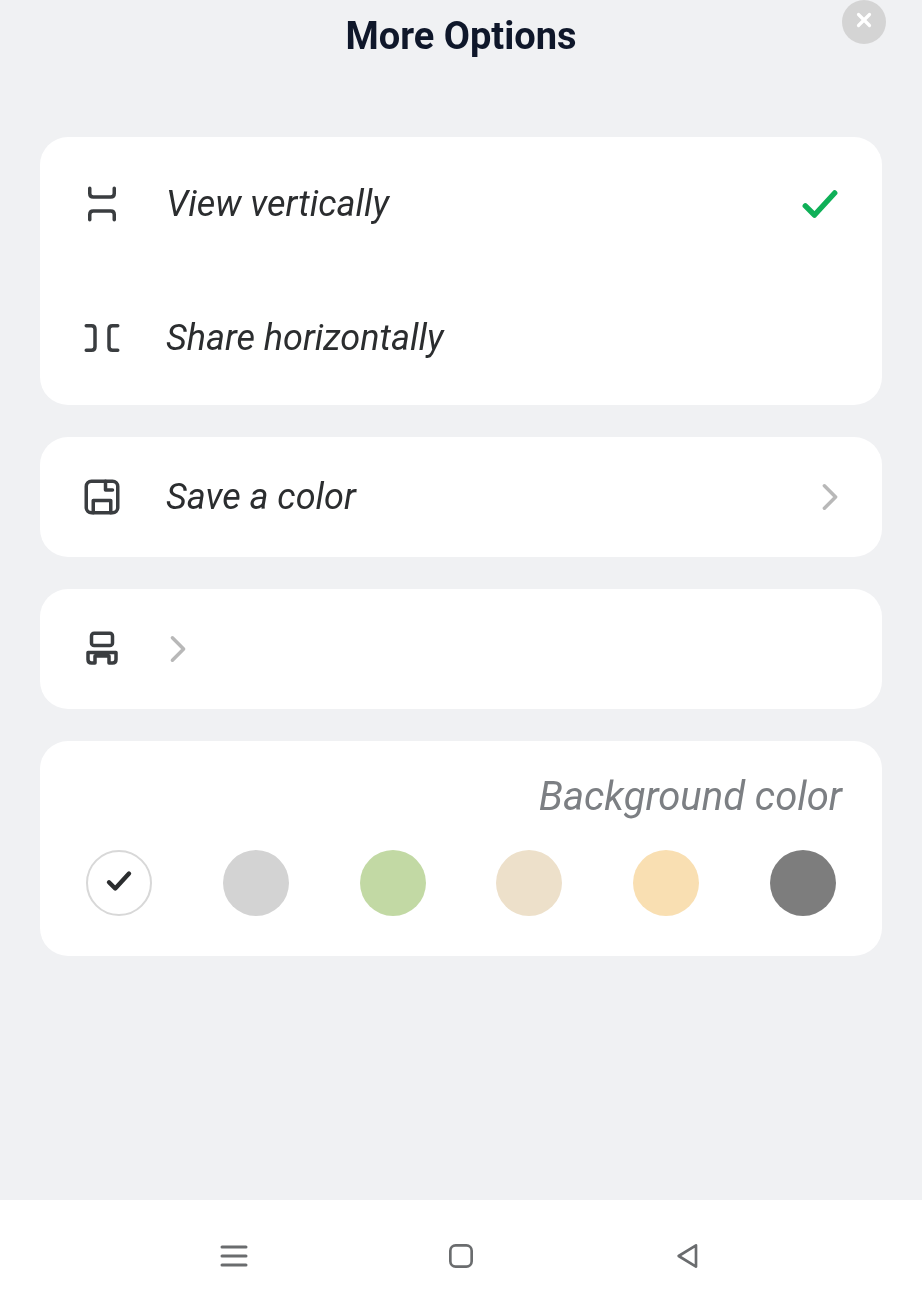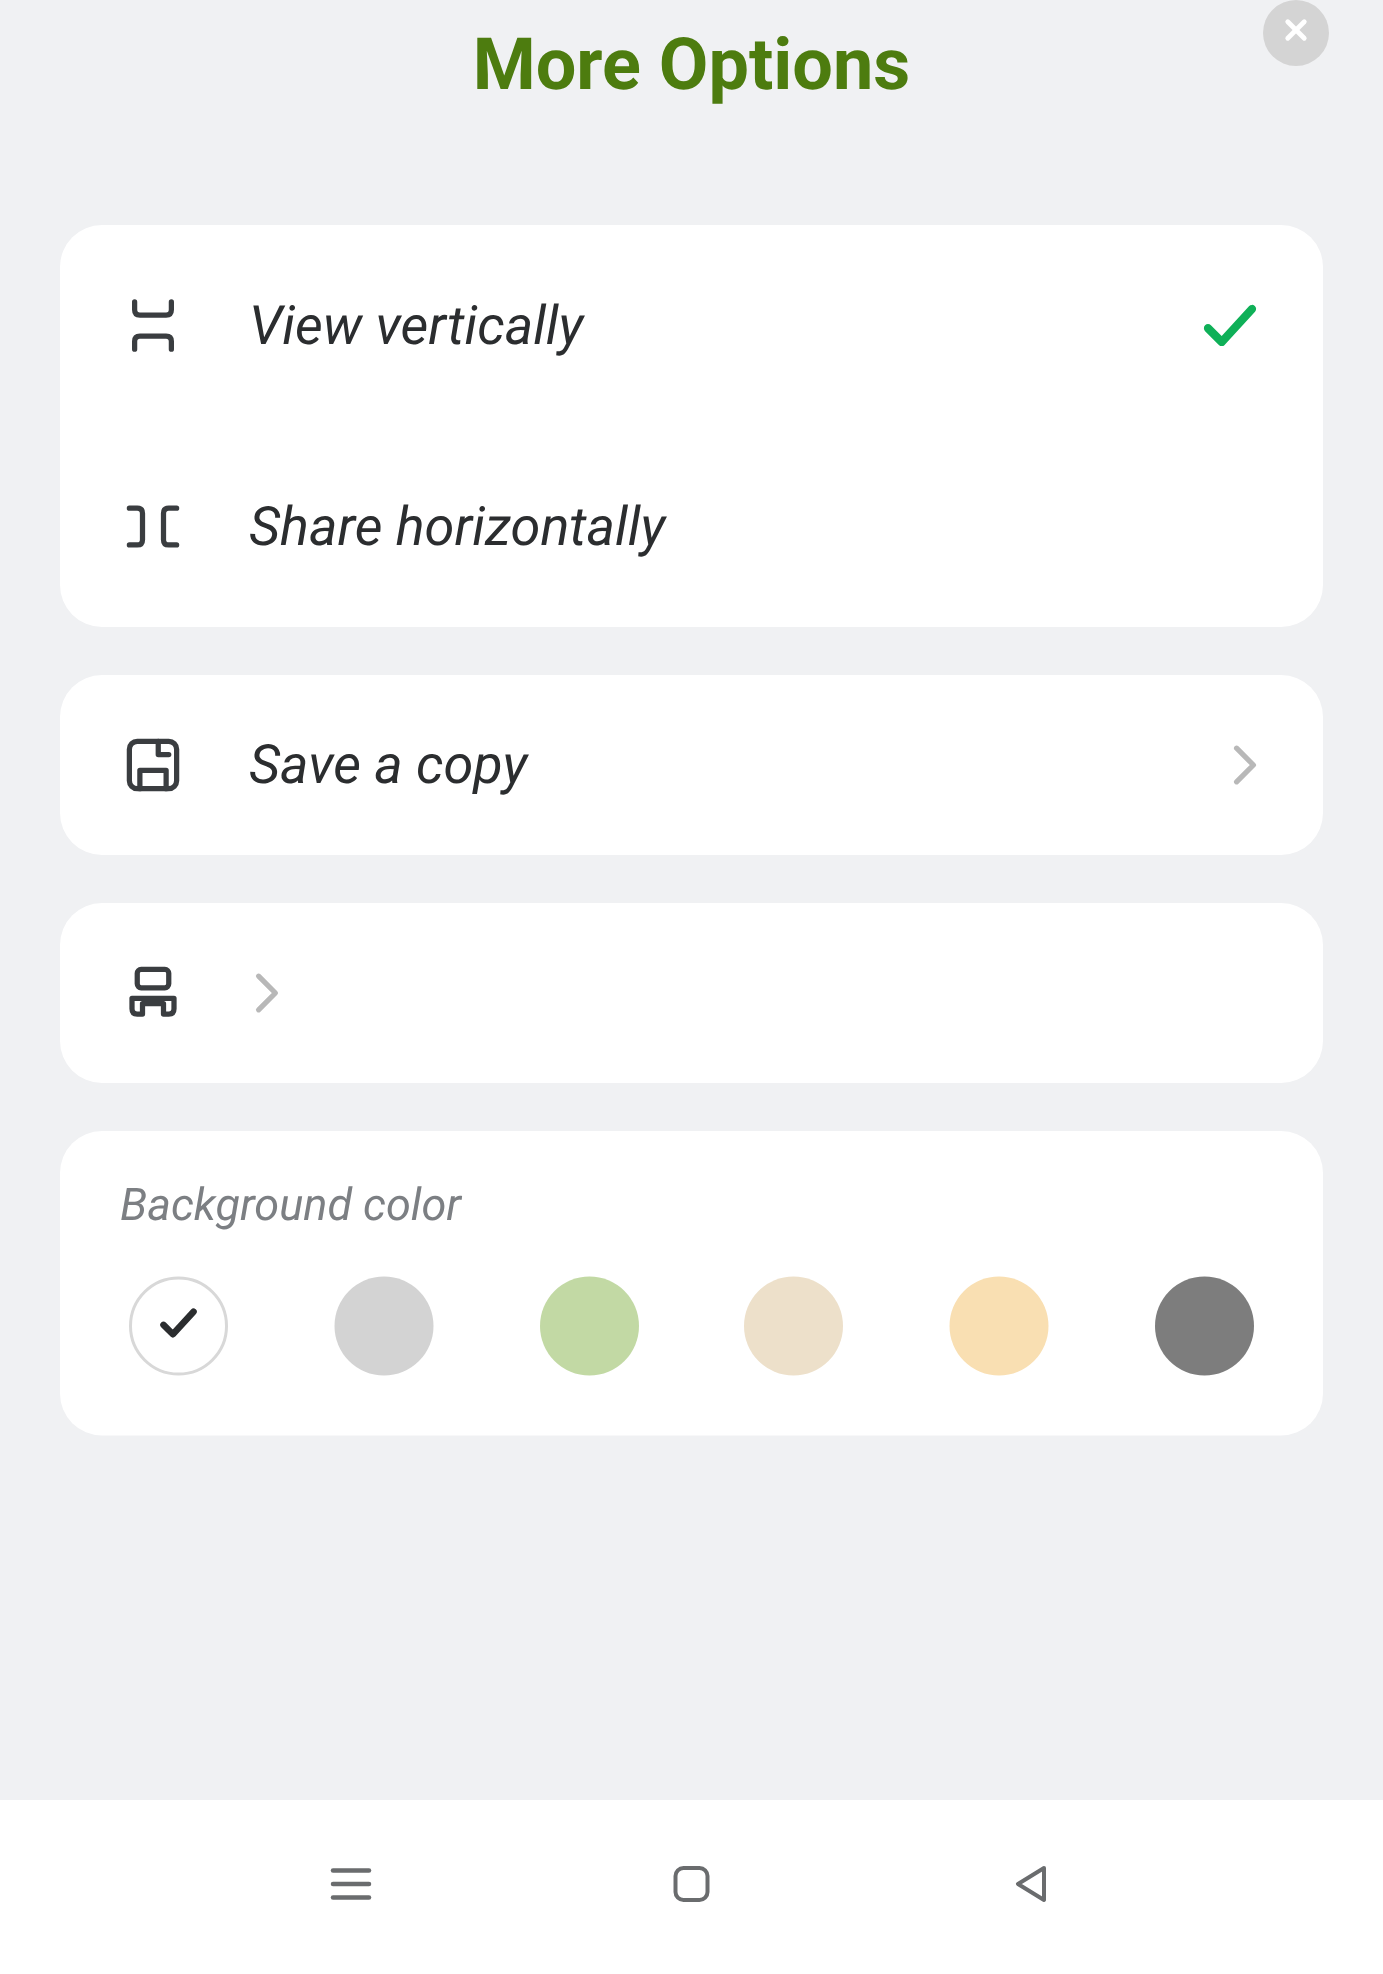--- a/index.html
+++ b/index.html
@@ -15,23 +15,23 @@
       position: relative;
     }
     .header {
       display: flex;
       align-items: center;
       justify-content: center;
       padding: 14px 20px 14px 20px;
       position: relative;
     }
     .title {
-      font-size: 48px;
+      font-size: 38px;
       font-weight: 700;
-      color: #4d7c0f;
+      color: #0f172a;
       text-align: left;
     }
     .close-btn {
       position: absolute;
       right: 36px;
       top: 0px;
       width: 44px;
       height: 44px;
       border-radius: 50%;
       background: #d4d4d4;
@@ -90,23 +90,24 @@
       display: flex;
       align-items: center;
       justify-content: center;
     }
     .bg-card {
       background: #fff;
       border-radius: 28px;
       padding: 32px 40px 40px 40px;
     }
     .bg-label {
-      font-size: 30px;
+      font-size: 40px;
       color: #7c7f83;
       margin-bottom: 30px;
+      text-align: right;
     }
     .swatch-row {
       display: flex;
       justify-content: space-between;
       align-items: center;
       padding: 0 6px;
     }
     .swatch {
       width: 66px;
       height: 66px;
@@ -186,21 +187,21 @@
 
   <div class="card">
     <div class="option-item">
       <div class="option-icon">
         <svg width="42" height="42" viewBox="0 0 24 24" fill="none" stroke="#3a3d40" stroke-width="2" stroke-linecap="round" stroke-linejoin="round">
           <rect x="3" y="3" width="18" height="18" rx="3"></rect>
           <path d="M14 3 L14 8 L18 8"></path>
           <path d="M7 21 L7 14 L17 14 L17 21"></path>
         </svg>
       </div>
-      <div class="option-label">Save a copy</div>
+      <div class="option-label">Save a color</div>
       <div class="chevron">
         <svg width="20" height="28" viewBox="0 0 12 20" fill="none" stroke="#b8b8b8" stroke-width="2.5" stroke-linecap="round" stroke-linejoin="round">
           <polyline points="2 2 10 10 2 18"></polyline>
         </svg>
       </div>
     </div>
   </div>
 
   <div class="card">
     <div class="option-item">

